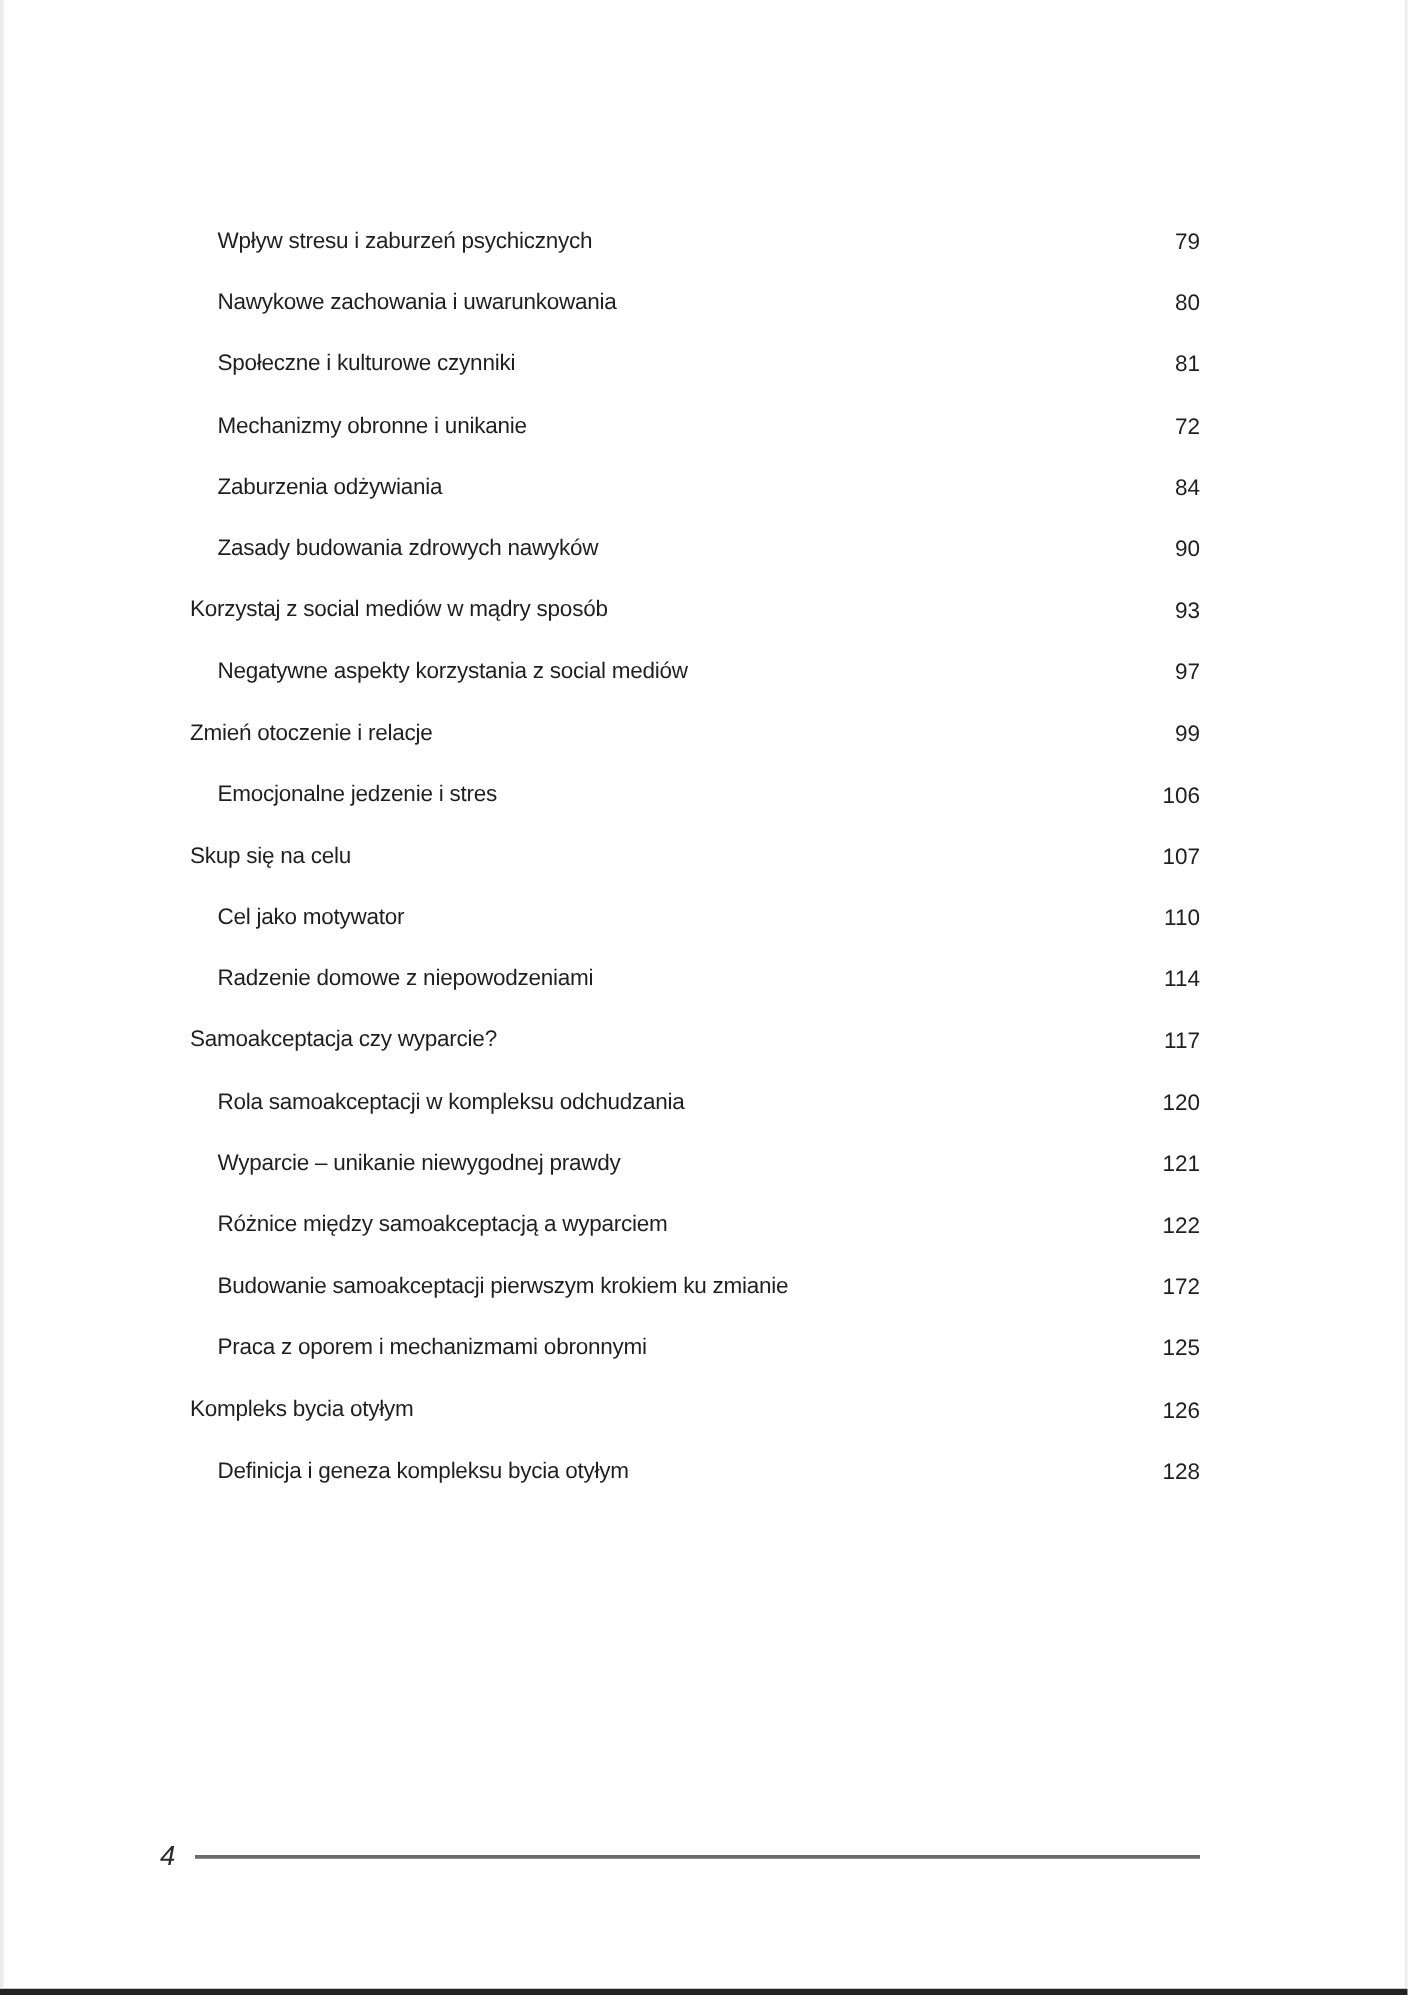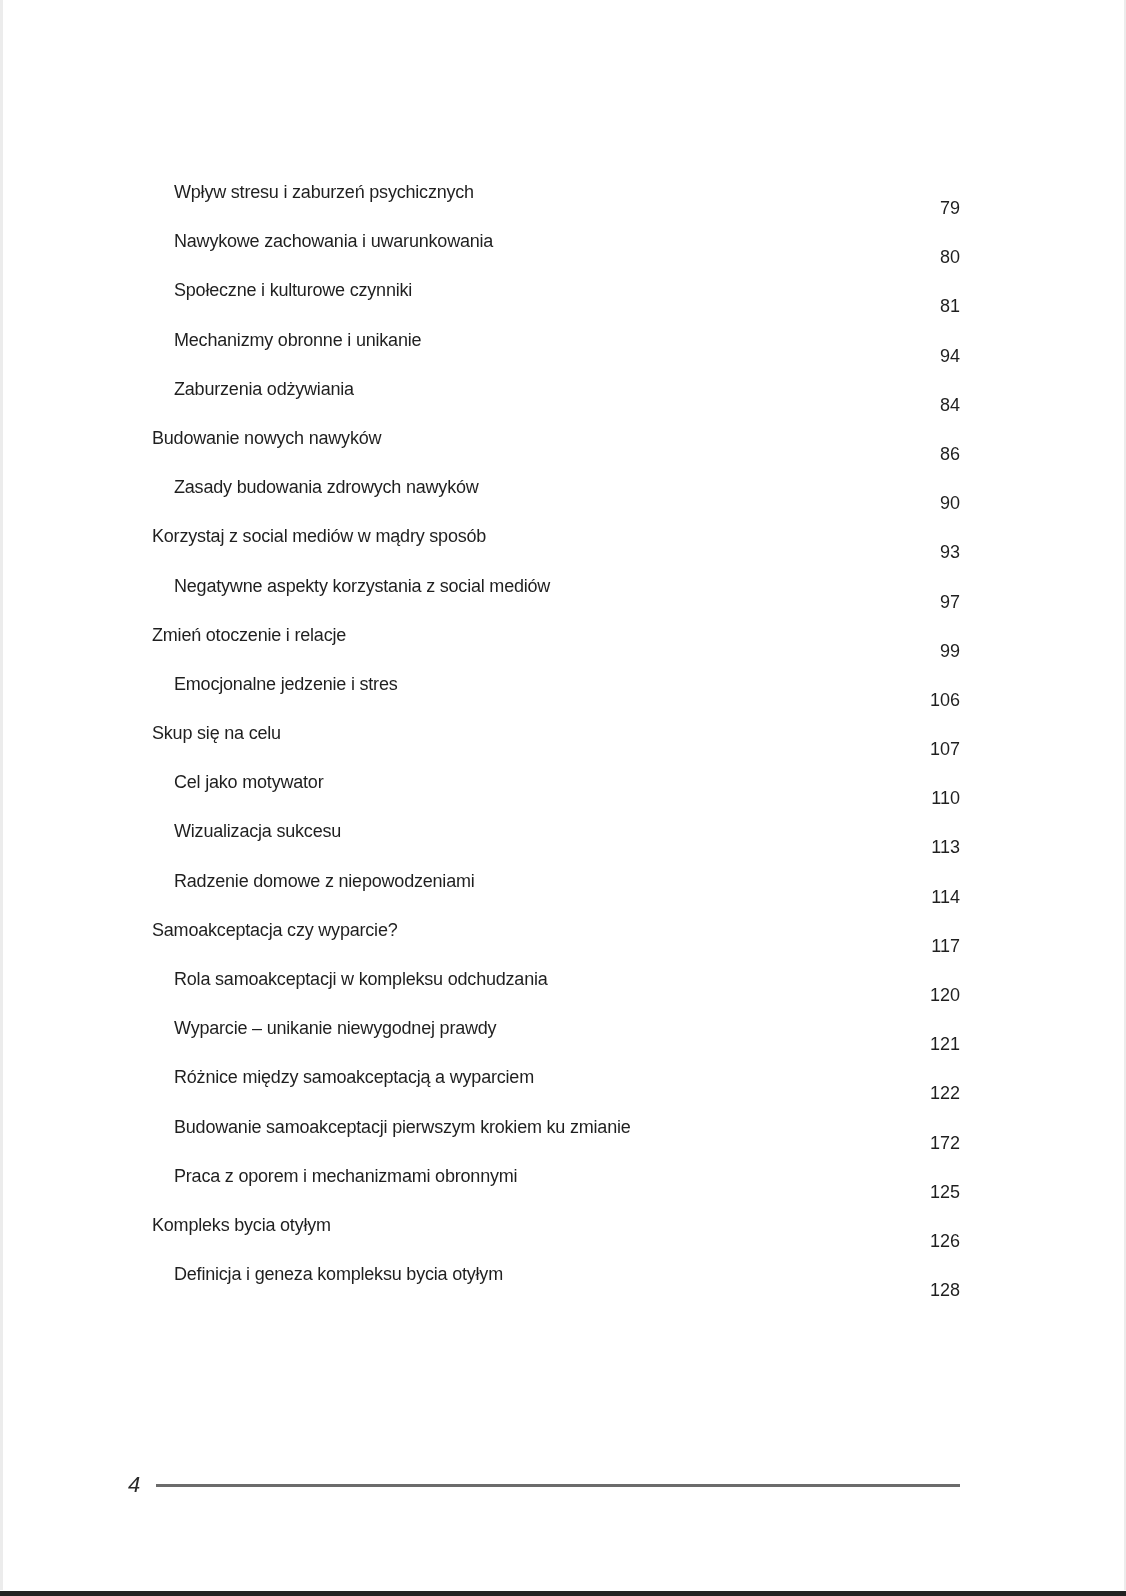--- a/index.html
+++ b/index.html
@@ -9,45 +9,43 @@
     font-family: "Liberation Sans", "DejaVu Sans", sans-serif;
     color:#1f1f1f;
   }
   .left-edge { position:absolute; left:0; top:0; width:3px; height:1590px; background:#ececec; }
   .right-edge { position:absolute; right:0; top:0; width:2px; height:1590px; background:#ececec; }
   .bottom-bar { position:absolute; left:0; bottom:0; width:1126px; height:5px; background:#222222; }
   .toc { position:absolute; left:152px; top:168px; width:808px; }
   .toc-row { position:relative; height:49.2px; line-height:49.2px; font-size:18px; white-space:nowrap; }
   .toc-row.level-2 .toc-title { padding-left:22px; }
   .toc-title { display:inline-block; letter-spacing:-0.2px; }
-  .toc-page { position:absolute; right:0; top:16px; text-align:right; }
+  .toc-page { position:absolute; right:0; top:1px; text-align:right; }
   .footer-num { position:absolute; left:128px; top:1473px; font-size:22px; font-style:italic; color:#2a2a2a; line-height:24px; }
   .footer-line { position:absolute; left:156px; top:1484px; width:804px; height:3px; background:#6b6b6b; }
 </style>
 </head>
 <body>
 
 <div class="left-edge"></div>
 <div class="right-edge"></div>
 
 <div class="toc">
   <div class="toc-row level-2"><span class="toc-title">Wpływ stresu i zaburzeń psychicznych</span><span class="toc-page">79</span></div>
   <div class="toc-row level-2"><span class="toc-title">Nawykowe zachowania i uwarunkowania</span><span class="toc-page">80</span></div>
   <div class="toc-row level-2"><span class="toc-title">Społeczne i kulturowe czynniki</span><span class="toc-page">81</span></div>
-  <div class="toc-row level-2"><span class="toc-title">Mechanizmy obronne i unikanie</span><span class="toc-page">94</span></div>
+  <div class="toc-row level-2"><span class="toc-title">Mechanizmy obronne i unikanie</span><span class="toc-page">72</span></div>
   <div class="toc-row level-2"><span class="toc-title">Zaburzenia odżywiania</span><span class="toc-page">84</span></div>
-  <div class="toc-row level-1"><span class="toc-title">Budowanie nowych nawyków</span><span class="toc-page">86</span></div>
   <div class="toc-row level-2"><span class="toc-title">Zasady budowania zdrowych nawyków</span><span class="toc-page">90</span></div>
   <div class="toc-row level-1"><span class="toc-title">Korzystaj z social mediów w mądry sposób</span><span class="toc-page">93</span></div>
   <div class="toc-row level-2"><span class="toc-title">Negatywne aspekty korzystania z social mediów</span><span class="toc-page">97</span></div>
   <div class="toc-row level-1"><span class="toc-title">Zmień otoczenie i relacje</span><span class="toc-page">99</span></div>
   <div class="toc-row level-2"><span class="toc-title">Emocjonalne jedzenie i stres</span><span class="toc-page">106</span></div>
   <div class="toc-row level-1"><span class="toc-title">Skup się na celu</span><span class="toc-page">107</span></div>
   <div class="toc-row level-2"><span class="toc-title">Cel jako motywator</span><span class="toc-page">110</span></div>
-  <div class="toc-row level-2"><span class="toc-title">Wizualizacja sukcesu</span><span class="toc-page">113</span></div>
   <div class="toc-row level-2"><span class="toc-title">Radzenie domowe z niepowodzeniami</span><span class="toc-page">114</span></div>
   <div class="toc-row level-1"><span class="toc-title">Samoakceptacja czy wyparcie?</span><span class="toc-page">117</span></div>
   <div class="toc-row level-2"><span class="toc-title">Rola samoakceptacji w kompleksu odchudzania</span><span class="toc-page">120</span></div>
   <div class="toc-row level-2"><span class="toc-title">Wyparcie – unikanie niewygodnej prawdy</span><span class="toc-page">121</span></div>
   <div class="toc-row level-2"><span class="toc-title">Różnice między samoakceptacją a wyparciem</span><span class="toc-page">122</span></div>
   <div class="toc-row level-2"><span class="toc-title">Budowanie samoakceptacji pierwszym krokiem ku zmianie</span><span class="toc-page">172</span></div>
   <div class="toc-row level-2"><span class="toc-title">Praca z oporem i mechanizmami obronnymi</span><span class="toc-page">125</span></div>
   <div class="toc-row level-1"><span class="toc-title">Kompleks bycia otyłym</span><span class="toc-page">126</span></div>
   <div class="toc-row level-2"><span class="toc-title">Definicja i geneza kompleksu bycia otyłym</span><span class="toc-page">128</span></div>
 </div>

